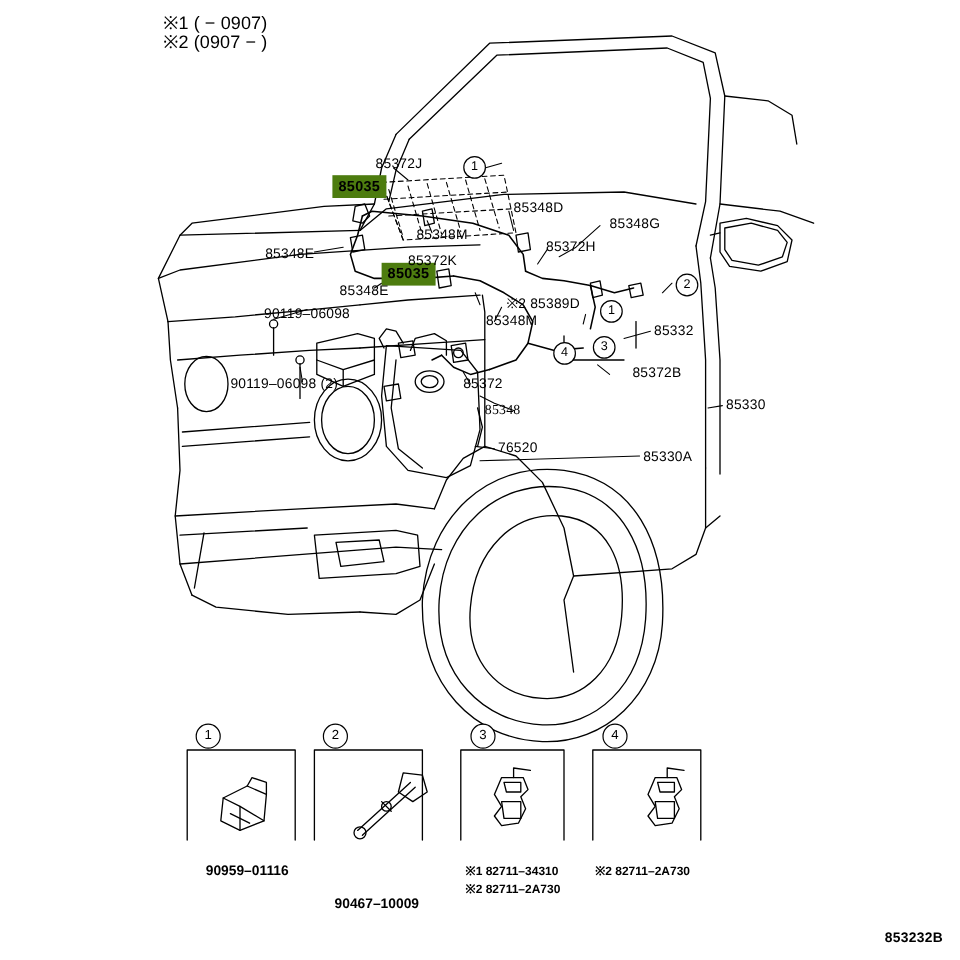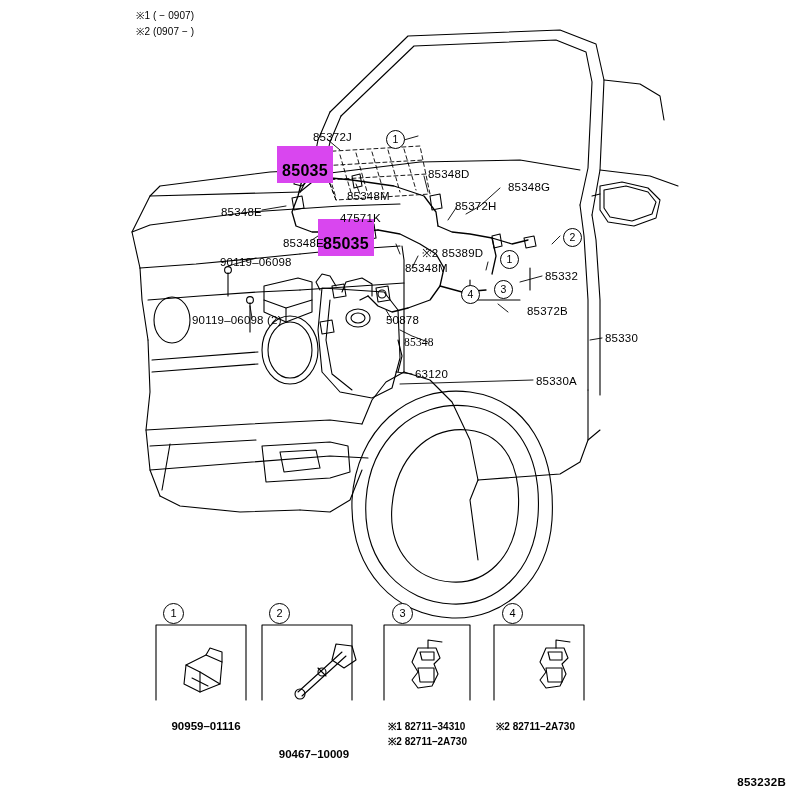--- a/index.html
+++ b/index.html
@@ -23,30 +23,30 @@
   }
   .lbl {
     position: absolute;
     font-size: 11.5px;
     font-family: "Liberation Sans", sans-serif;
     color: #000;
     white-space: nowrap;
     letter-spacing: 0.2px;
   }
   .lbl.note {
-    font-size: 10px;
+    font-size: 15px;
     letter-spacing: 0.1px;
   }
   .hl {
     position: absolute;
-    background: #d946ef;
+    background: #4d7c0f;
     color: #000;
-    font-size: 16px;
+    font-size: 12px;
     font-weight: bold;
-    padding: 16px 5px 3px 5px;
+    padding: 2px 5px 3px 5px;
     white-space: nowrap;
     letter-spacing: 0.3px;
   }
   .circnum {
     position: absolute;
     width: 17px;
     height: 17px;
     border: 1.2px solid #000;
     border-radius: 50%;
     font-size: 10.5px;
@@ -265,32 +265,32 @@
 
 <div class="hl" style="left:277px; top:146px;">85035</div>
 <div class="hl" style="left:318px; top:219px;">85035</div>
 
 <div class="lbl" style="left:313px; top:131px;">85372J</div>
 <div class="lbl" style="left:428px; top:168px;">85348D</div>
 <div class="lbl" style="left:508px; top:181px;">85348G</div>
 <div class="lbl" style="left:347px; top:190px;">85348M</div>
 <div class="lbl" style="left:455px; top:200px;">85372H</div>
 <div class="lbl" style="left:221px; top:206px;">85348E</div>
-<div class="lbl" style="left:340px; top:212px;">47571K</div>
+<div class="lbl" style="left:340px; top:212px;">85372K</div>
 <div class="lbl" style="left:283px; top:237px;">85348E</div>
 <div class="lbl" style="left:398px; top:245px;margin-left:24px;">※2 85389D</div>
 <div class="lbl" style="left:405px; top:262px;">85348M</div>
 <div class="lbl" style="left:220px; top:256px;">90119–06098</div>
 <div class="lbl" style="left:545px; top:270px;">85332</div>
 <div class="lbl" style="left:192px; top:314px;text-align:center;">90119–06098 (2)</div>
 <div class="lbl" style="left:510px; top:305px;margin-left:17px;">85372B</div>
-<div class="lbl" style="left:386px; top:314px;">50878</div>
+<div class="lbl" style="left:386px; top:314px;">85372</div>
 <div class="lbl" style="left:404px; top:336px;font-family:Liberation Serif, serif;">85348</div>
 <div class="lbl" style="left:605px; top:332px;">85330</div>
-<div class="lbl" style="left:415px; top:368px;">63120</div>
+<div class="lbl" style="left:415px; top:368px;">76520</div>
 <div class="lbl" style="left:536px; top:375px;">85330A</div>
 
 <div class="circnum" style="left:386px; top:130px;">1</div>
 <div class="circnum" style="left:563px; top:228px;">2</div>
 <div class="circnum" style="left:500px; top:250px;">1</div>
 <div class="circnum" style="left:494px; top:280px;">3</div>
 <div class="circnum" style="left:461px; top:285px;">4</div>
 
 <div class="legend-num" style="left:163px; top:603px;">1</div>
 <div class="legend-num" style="left:269px; top:603px;">2</div>

